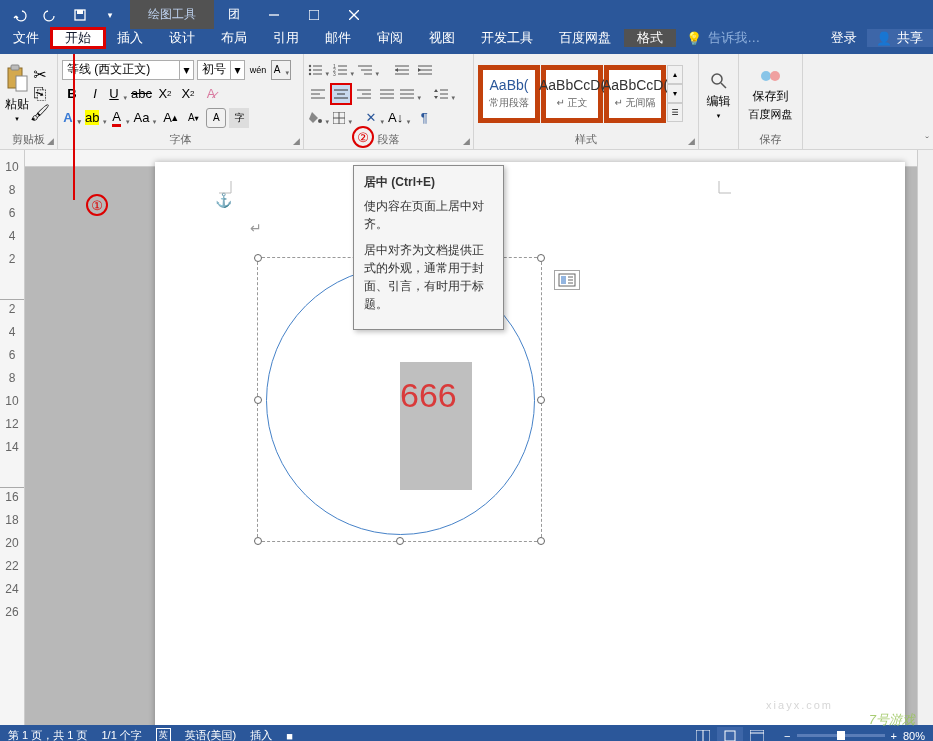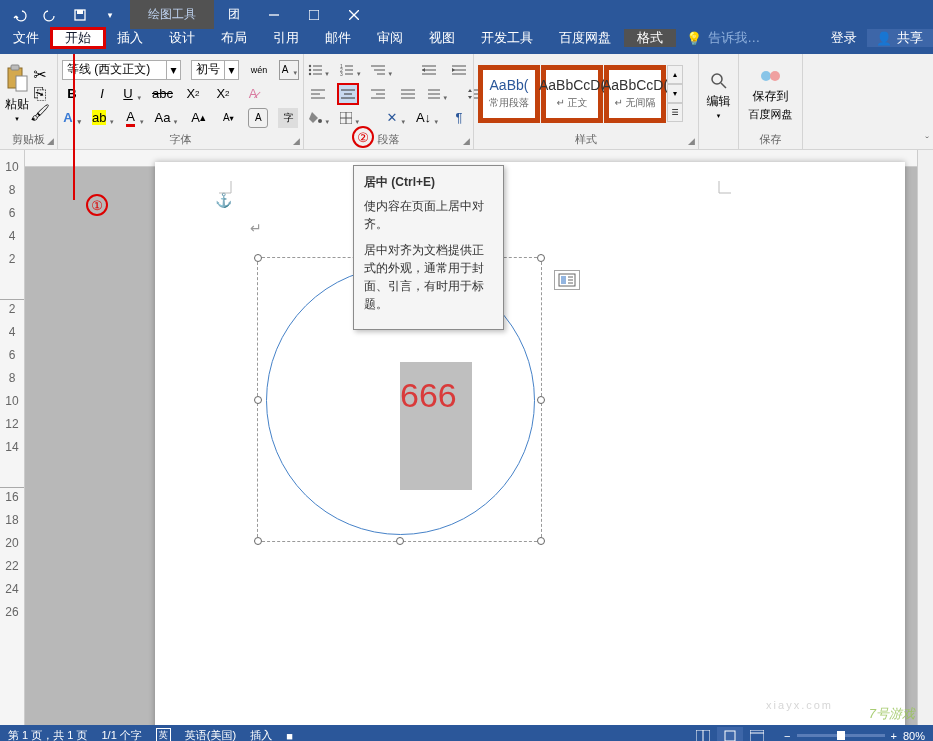--- a/index.html
+++ b/index.html
@@ -30,21 +30,21 @@
 .grp-label { text-align:center; font-size:11px; color:#666; padding:1px 0; }
 .grp-body { flex:1; display:flex; align-items:center; }
 
 .clip { width:58px; }
 .bigbtn { display:flex; flex-direction:column; align-items:center; gap:2px; font-size:12px; cursor:pointer; }
 .clip-icons { display:flex; flex-direction:column; gap:3px; margin-left:2px; }
 .sm-ico { width:16px; height:16px; cursor:pointer; display:flex; align-items:center; justify-content:center; }
 
 .font { width:246px; }
 .font-rows { display:flex; flex-direction:column; gap:4px; width:100%; }
-.row { display:flex; gap:10px; align-items:flex-start; }
+.row { display:flex; gap:3px; align-items:flex-start; }
 .combo { display:flex; align-items:center; border:1px solid #adadad; background:#fff; font-size:12px; height:20px; }
 .combo-text { padding:0 4px; flex:1; white-space:nowrap; overflow:hidden; }
 .combo-arr { width:14px; display:flex; align-items:center; justify-content:center; border-left:1px solid #adadad; height:100%; }
 .rbtn { min-width:20px; height:20px; display:flex; align-items:center; justify-content:center; cursor:pointer; font-size:13px; }
 .rbtn.drop { position:relative; padding-right:8px; }
 .rbtn .dtri { position:absolute; right:1px; bottom:2px; font-size:7px; color:#666; }
 
 .para { width:170px; }
 .para-rows { display:flex; flex-direction:column; gap:4px; width:100%; }
 .rbtn.active { background:#c8d9ef; border:1px solid #2b579a; outline:2px solid #d00; outline-offset:-1px; }
@@ -102,21 +102,21 @@
 .vbtn { width:26px; height:18px; display:flex; align-items:center; justify-content:center; cursor:pointer; }
 .vbtn.active { background:#3d66a8; }
 .zoom { display:flex; align-items:center; gap:6px; }
 .zoom-track { width:88px; height:3px; background:#5a7db8; position:relative; }
 .zoom-thumb { position:absolute; left:40px; top:-3px; width:8px; height:9px; background:#fff; }
 
 
 .vconn { position:absolute; left:73px; top:54px; width:0; height:146px; border-left:2px solid #d00; z-index:49; }
 
 
-.wm { position:absolute; right:18px; bottom:18px; font-size:13px; color:#99c45b; opacity:.85; pointer-events:none; font-style:italic; }
+.wm { position:absolute; right:18px; bottom:12px; font-size:13px; color:#99c45b; opacity:.85; pointer-events:none; font-style:italic; }
 .wm2 { position:absolute; right:100px; bottom:30px; font-size:11px; color:#bbb; opacity:.6; pointer-events:none; letter-spacing:2px; }
 </style>
 </head>
 <body>
 
 <div class="titlebar">
   <div class="qat">
     <div class="qat-btn">
         <svg width="14" height="14" viewBox="0 0 14 14">
           <path d="M9 3 A5 5 0 1 1 3 8 M3 8 l-2 2 M3 8 l2 2" stroke-width="1.3"></path>

